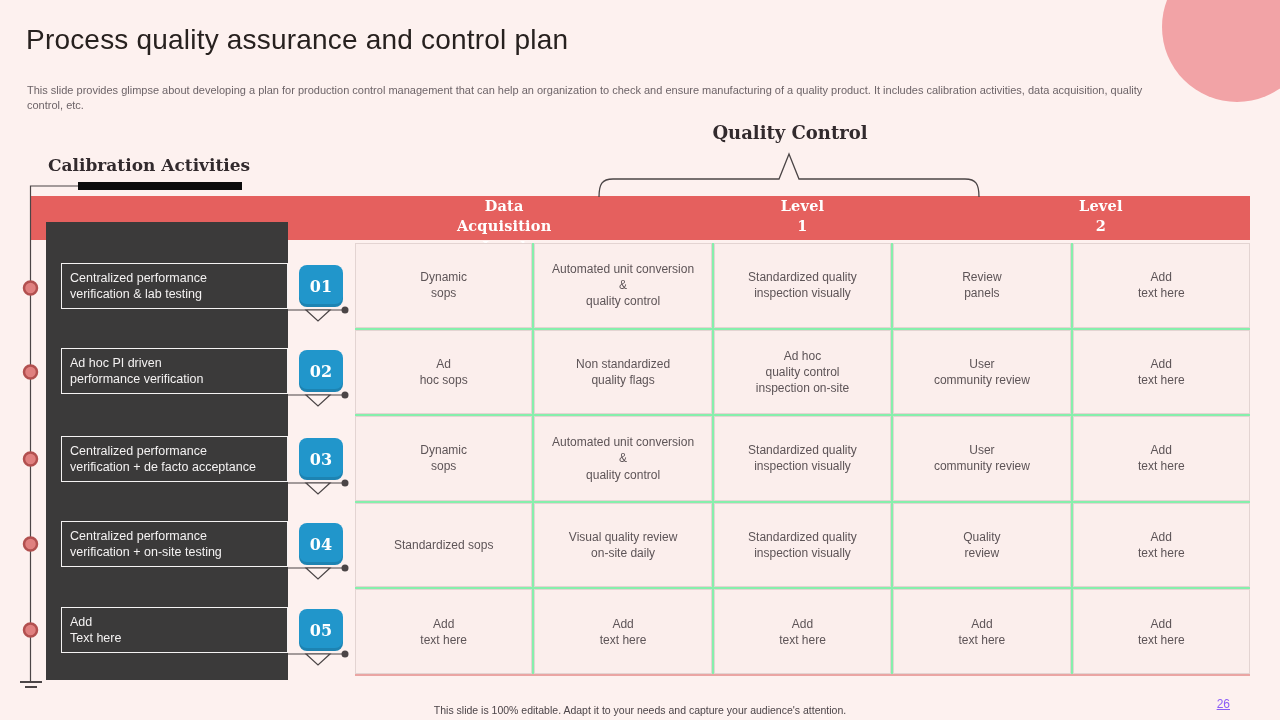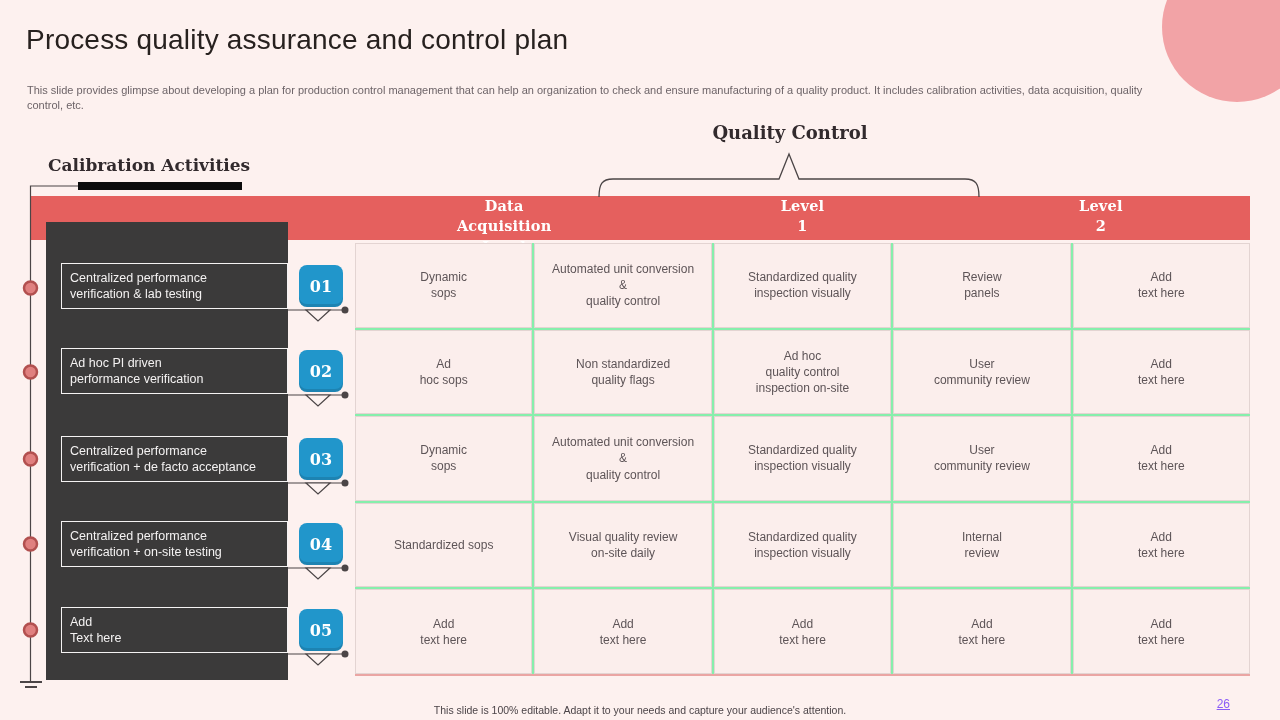--- a/index.html
+++ b/index.html
@@ -118,21 +118,21 @@
 inspection visually</div>
     <div class="cell">User
 community review</div>
     <div class="cell">Add
 text here</div>
     <div class="cell">Standardized sops</div>
     <div class="cell">Visual quality review
 on-site daily</div>
     <div class="cell">Standardized quality
 inspection visually</div>
-    <div class="cell">Internal
+    <div class="cell">Quality
 review</div>
     <div class="cell">Add
 text here</div>
     <div class="cell">Add
 text here</div>
     <div class="cell">Add
 text here</div>
     <div class="cell">Add
 text here</div>
     <div class="cell">Add

